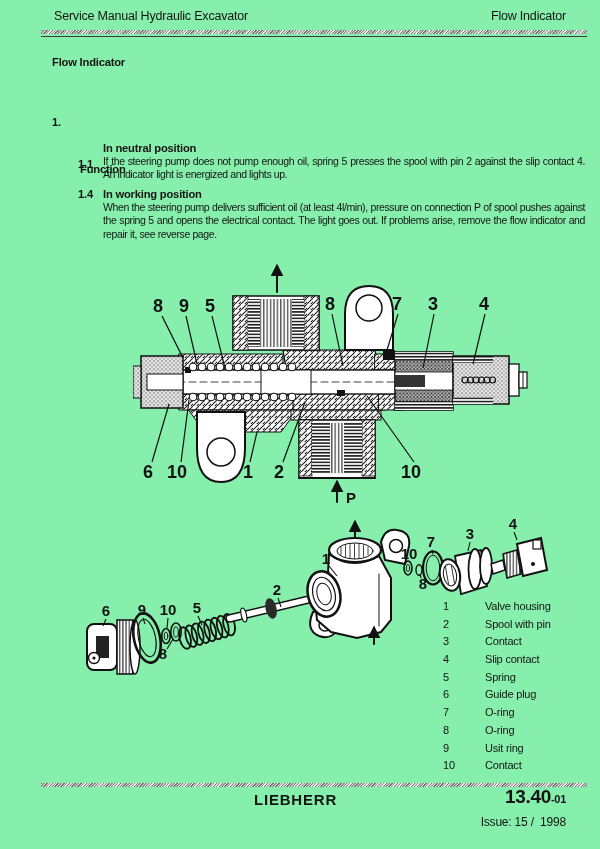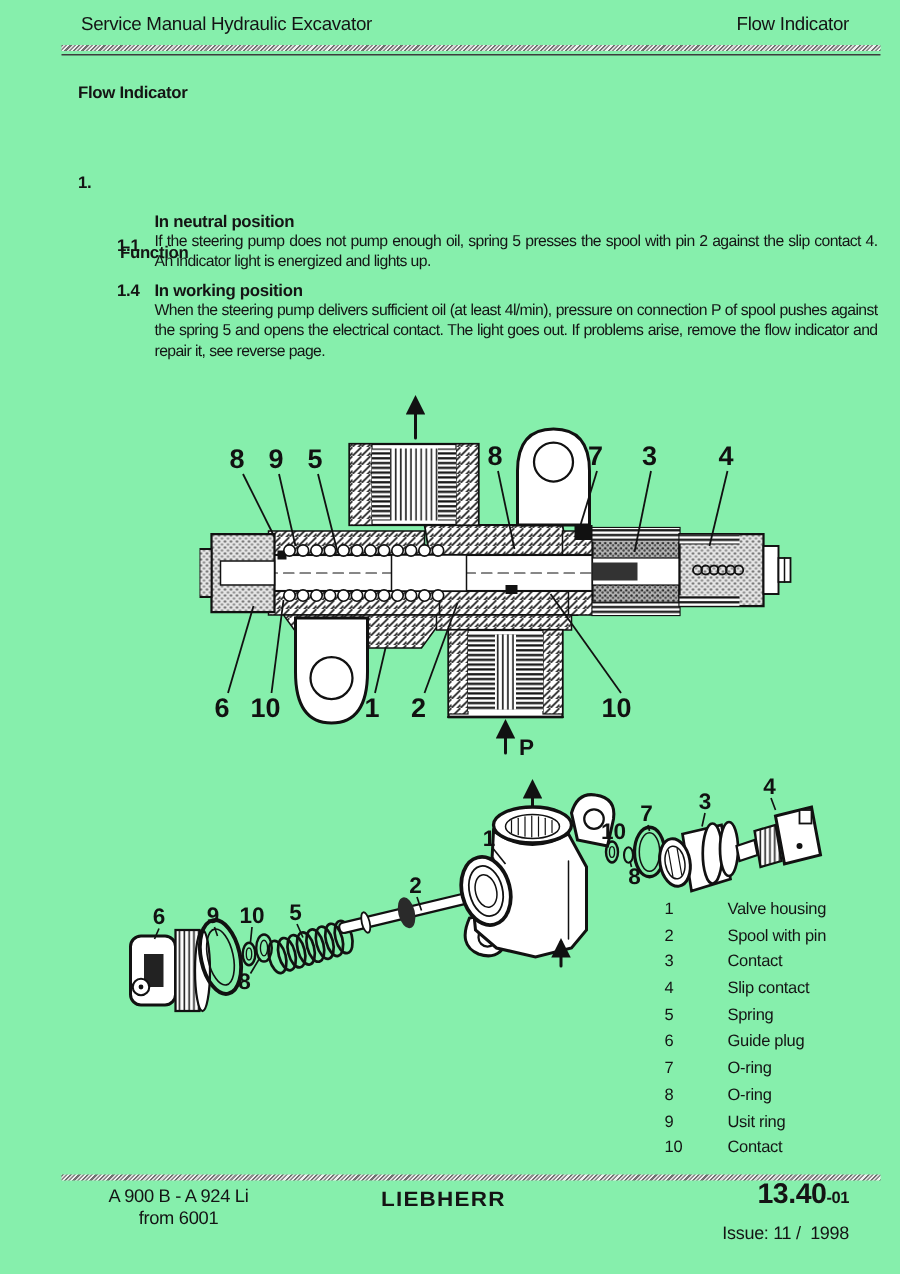--- a/index.html
+++ b/index.html
@@ -379,23 +379,19 @@
       <span class="no">9</span>
       <span>Usit ring</span>
     </div>
     <div class="row">
       <span class="no">10</span>
       <span>Contact</span>
     </div>
   </div>
 
   <div class="abs rule-bar" style="left:41px;top:783px;width:546px;"></div>
-  <div class="abs ftr-model" style="left:53px;top:790px;">
-    <div>A 900 B - A 924 Li</div>
-    <div>from 6001</div>
-  </div>
   <div class="abs brand" style="left:254px;top:792px;">LIEBHERR</div>
   <div class="abs docnum" style="right:34px;top:786px;">
     <span>13.40</span><span class="suffix">-01</span>
   </div>
-  <div class="abs issue" style="right:34px;top:815px;">Issue: 11 /  1998</div>
+  <div class="abs issue" style="right:34px;top:815px;">Issue: 15 /  1998</div>
 
 </div>
 
 </body></html>

